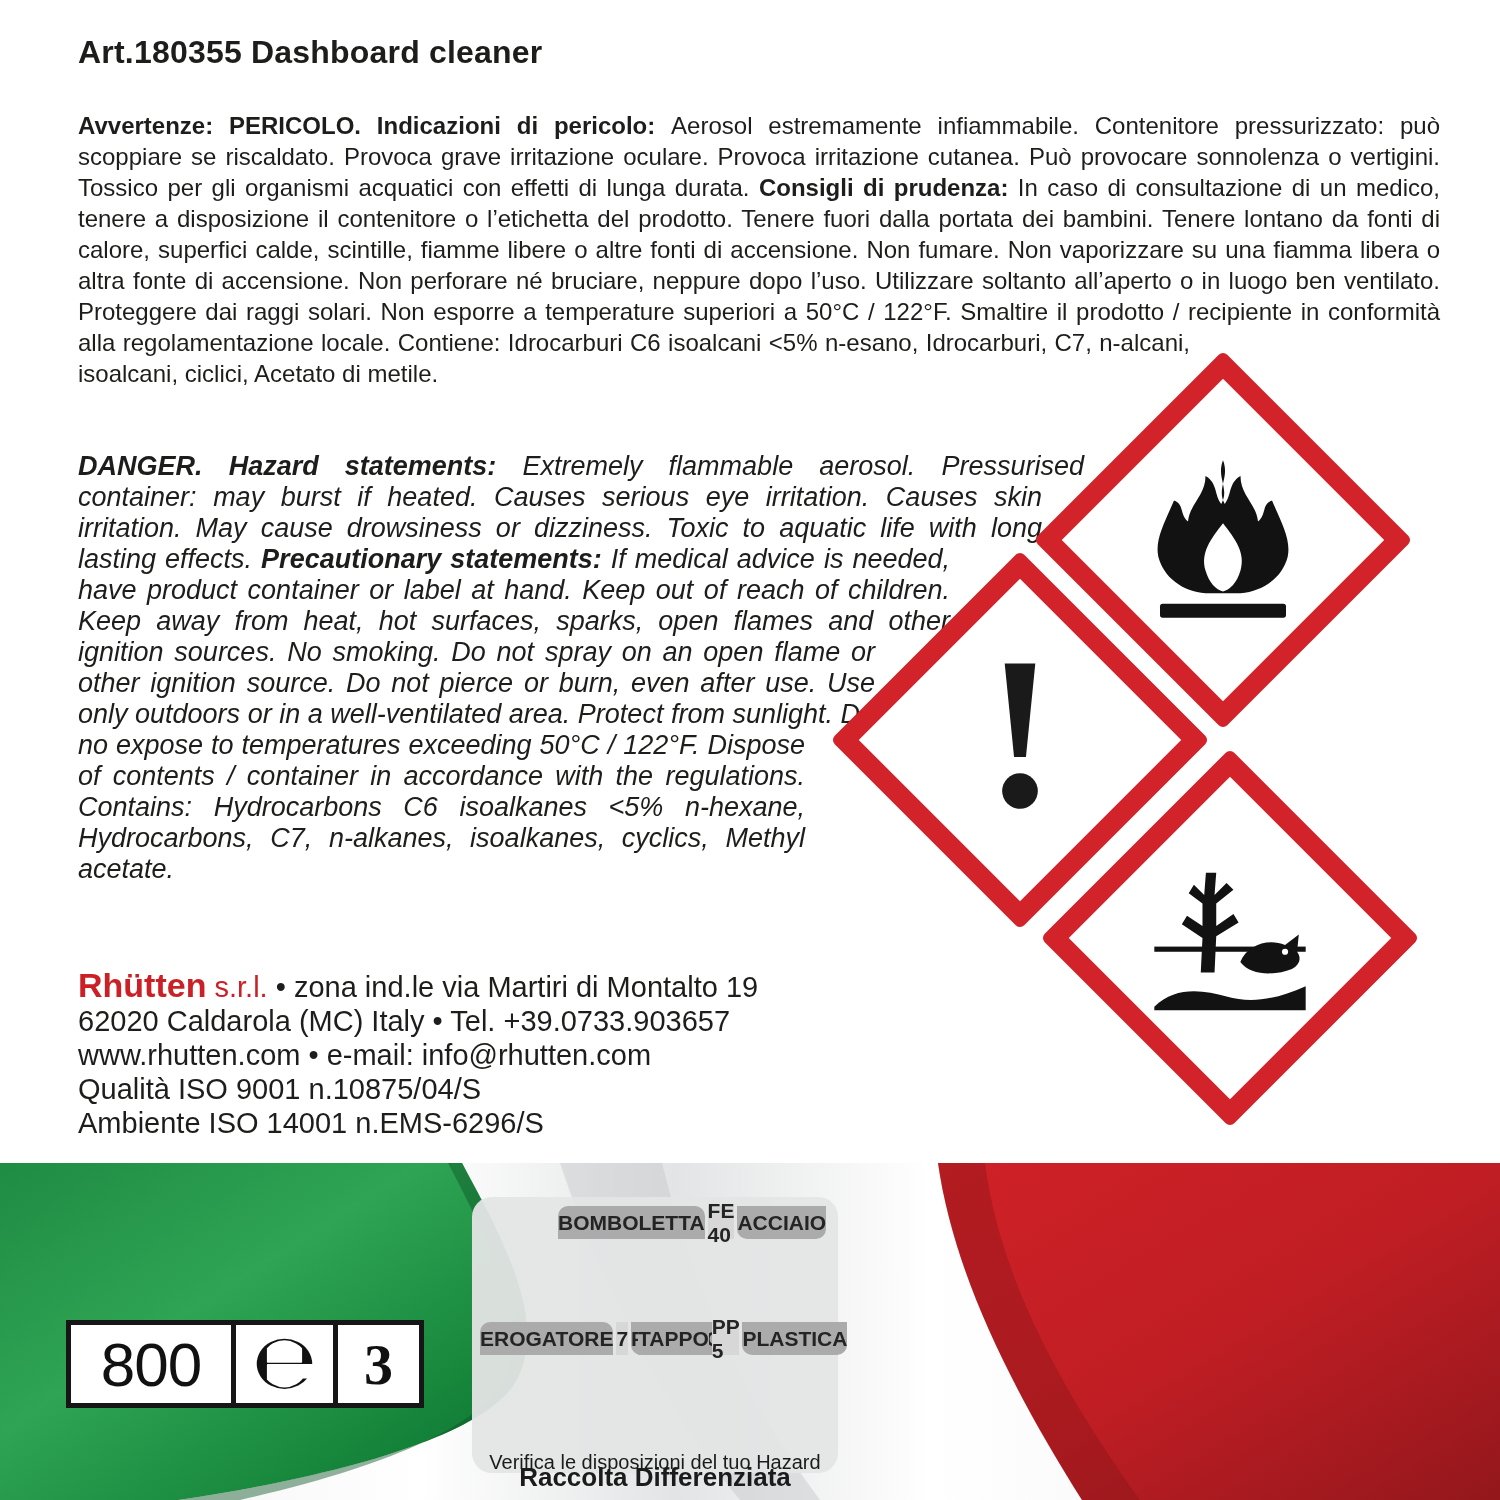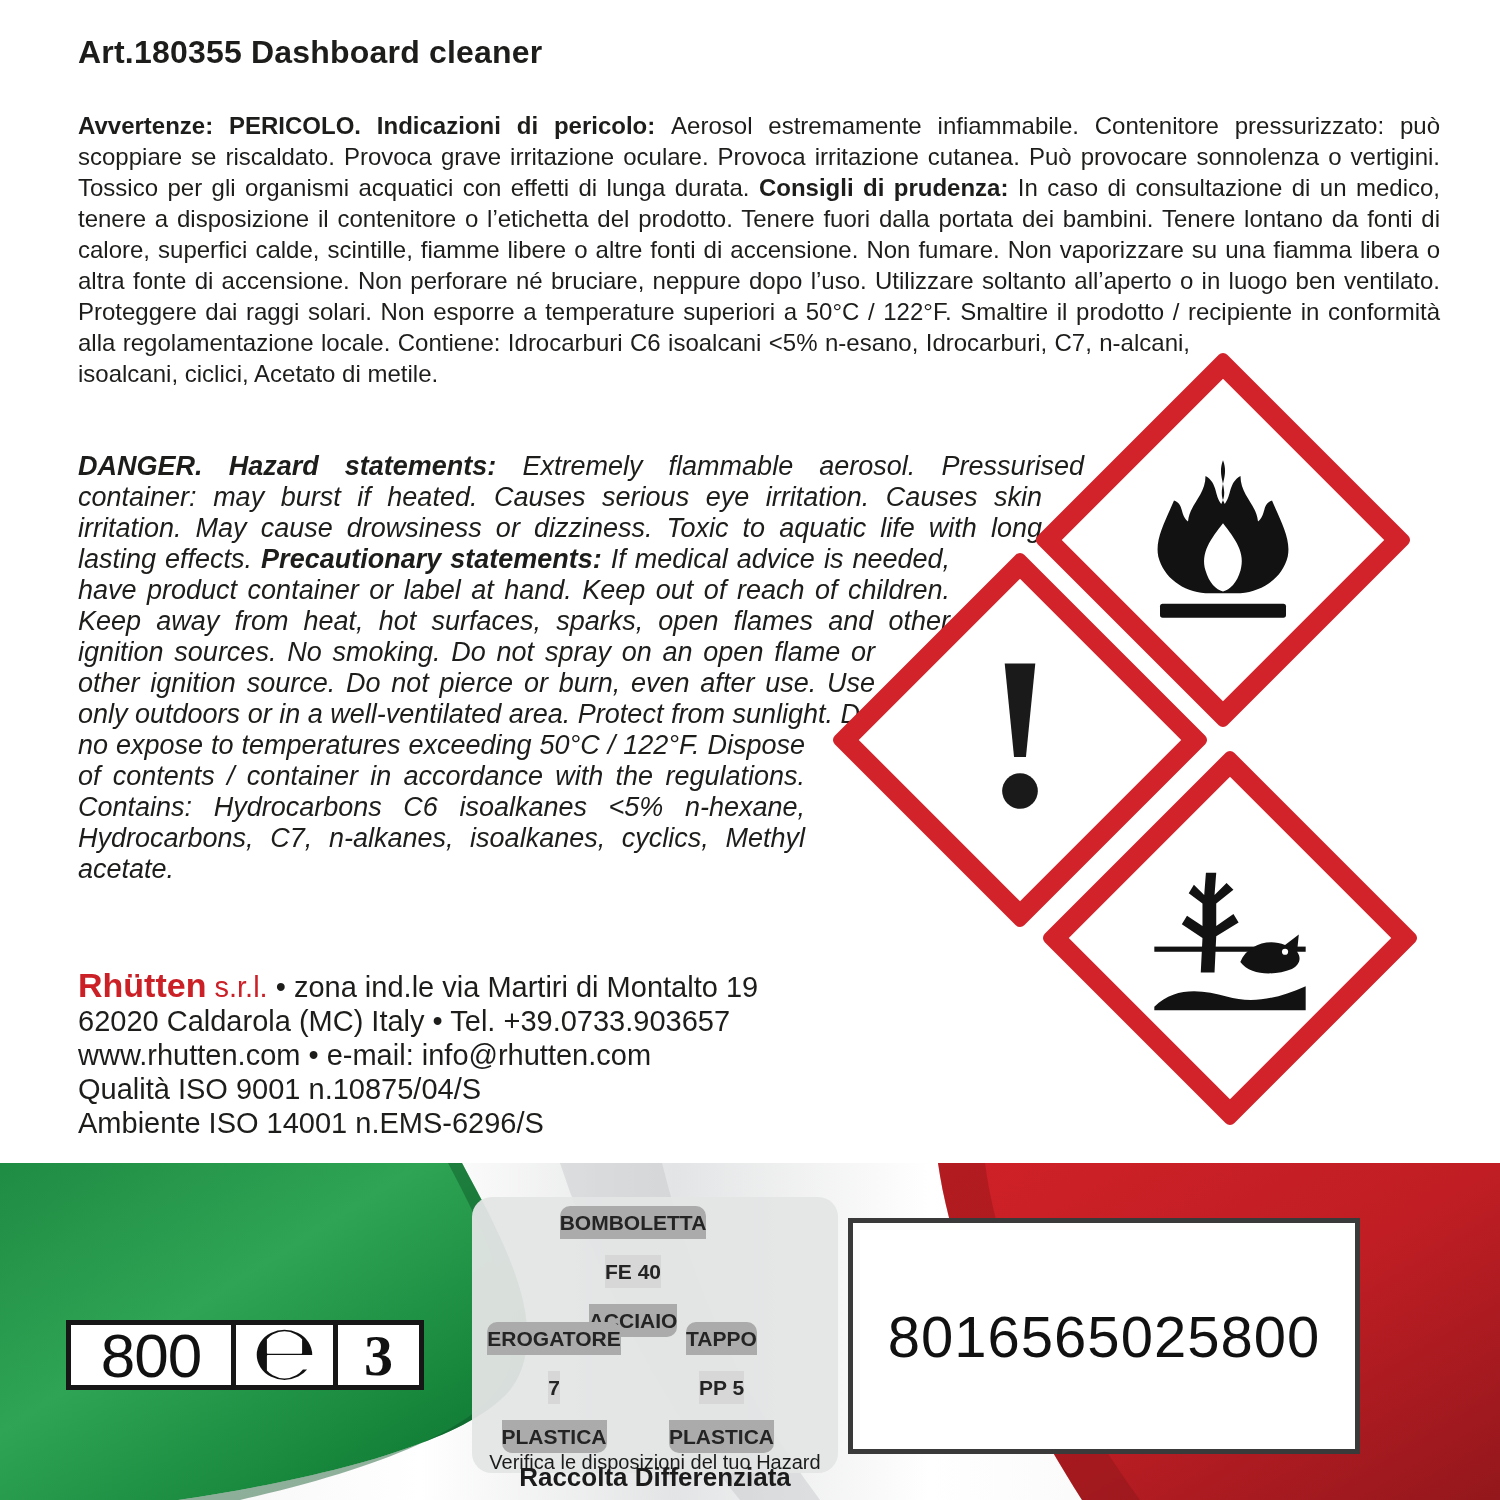--- a/index.html
+++ b/index.html
@@ -29,30 +29,30 @@
   
   .company{position:absolute;left:78px;top:968px;width:860px;
            font-size:29px;line-height:34px;}
   .brand{font-weight:700;color:#cc2027;font-size:34px;}
   .brand-legal{color:#cc2027;}
   
   .flag{position:absolute;left:0;top:1163px;width:1500px;height:337px;}
   .volume{position:absolute;left:102px;top:1192px;display:flex;align-items:baseline;color:#fff;line-height:1;}
   .volume-unit{font-size:78px;font-weight:700;}
   .volume-value{font-size:114px;font-weight:700;margin-left:12px;letter-spacing:-3px;}
-  .emark{position:absolute;left:66px;top:1320px;width:358px;height:70px;box-sizing:border-box;
+  .emark{position:absolute;left:66px;top:1320px;width:358px;height:88px;box-sizing:border-box;
          background:#fff;border:5px solid #161616;display:flex;}
   .emark-cell{height:100%;display:flex;align-items:center;justify-content:center;box-sizing:border-box;color:#111;}
   .emark-cell+.emark-cell{border-left:5px solid #161616;}
   .emark-capacity{width:160px;font-size:62px;font-weight:400;letter-spacing:-1px;}
   .emark-symbol{width:102px;font-size:76px;font-family:"DejaVu Sans",sans-serif;padding-bottom:6px;}
   .emark-code{width:86px;font-size:58px;font-family:"Liberation Serif",serif;font-weight:700;}
   .materials-panel{position:absolute;left:472px;top:1197px;width:366px;height:276px;
                    background:rgba(228,229,229,0.95);border-radius:20px;}
-  .mat-table{position:absolute;display:flex;flex-direction:column;gap:16px;align-items:center;}
+  .mat-table{position:absolute;display:flex;flex-direction:row;gap:3px;}
   .mat-row{height:33px;display:flex;align-items:center;justify-content:center;
            font-weight:700;font-size:21px;color:#242424;background:#ababab;}
   .mat-row.light{background:#d7d7d7;}
   .mat-row:first-child{border-radius:10px 10px 0 0;}
   .mat-row:last-child{border-radius:0 0 10px 10px;}
   .t-can{left:86px;top:9px;width:150px;}
   .t-disp{left:8px;top:125px;width:148px;}
   .t-cap{left:166px;top:125px;width:167px;}
   .recycle-title{position:absolute;left:0;top:225px;width:100%;text-align:center;
                  font-size:26px;font-weight:700;color:#1b1b1b;margin-top:40px;}
@@ -171,17 +171,14 @@
     </div>
     <div class="mat-table t-cap">
       <div class="mat-row">TAPPO</div>
       <div class="mat-row light">PP 5</div>
       <div class="mat-row">PLASTICA</div>
     </div>
     <div class="recycle-title">Raccolta Differenziata</div>
     <div class="recycle-note">Verifica le disposizioni del tuo Hazard</div>
   </div>
 
-  <div class="barcode-box">
-    <div class="barcode-num">8016565025800</div>
-  </div>
 
 </div>
 
 </body></html>

